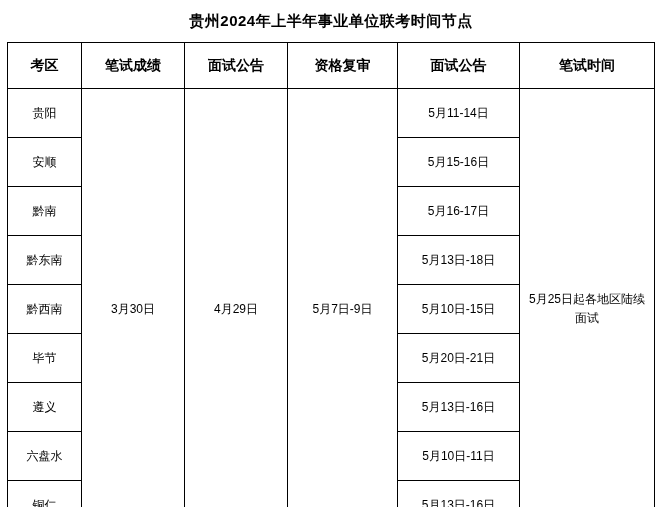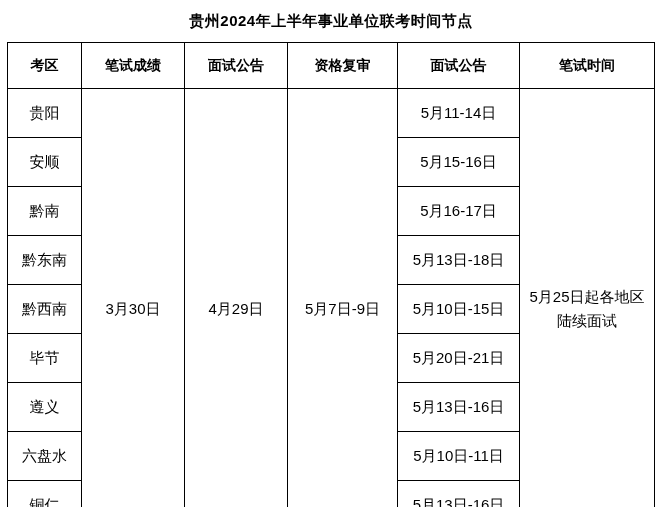--- a/index.html
+++ b/index.html
@@ -33,21 +33,21 @@
   table.sched {
     border-collapse: collapse;
     width: 647px;
     margin: 0 auto;
     table-layout: fixed;
   }
   table.sched th, table.sched td {
     border: 1px solid #000000;
     text-align: center;
     vertical-align: middle;
-    font-size: 15px;
+    font-size: 12px;
     background: #ffffff;
   }
   table.sched th {
     height: 43px;
     font-weight: bold;
     font-size: 14px;
   }
   table.sched td {
     height: 46px;
     font-weight: normal;

